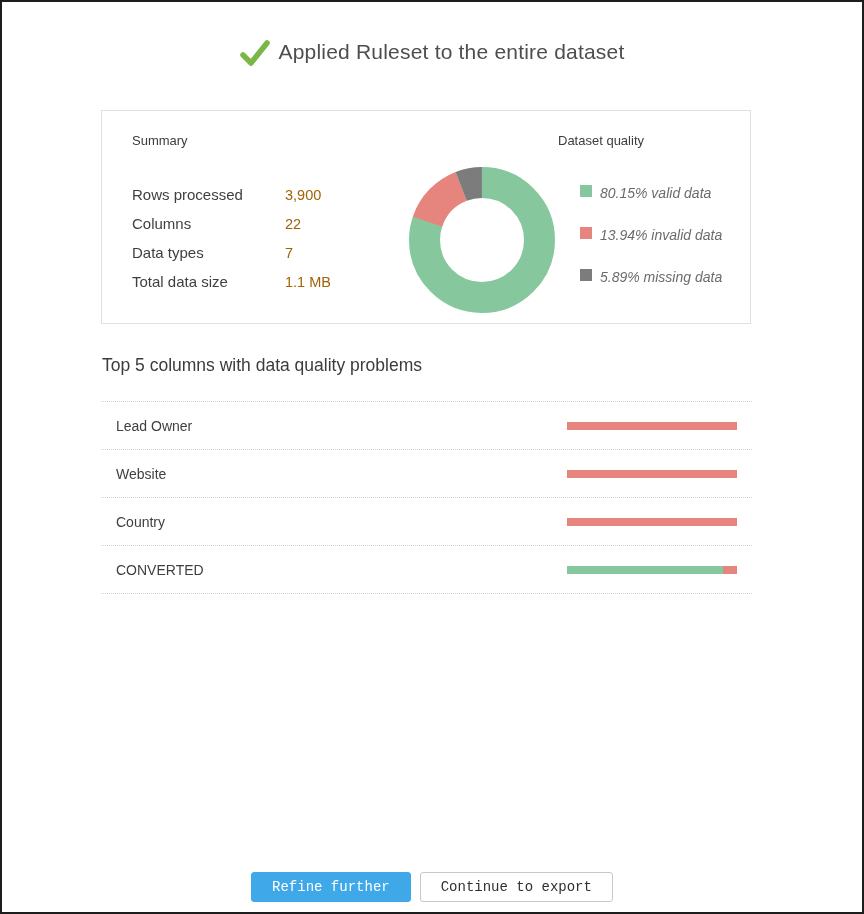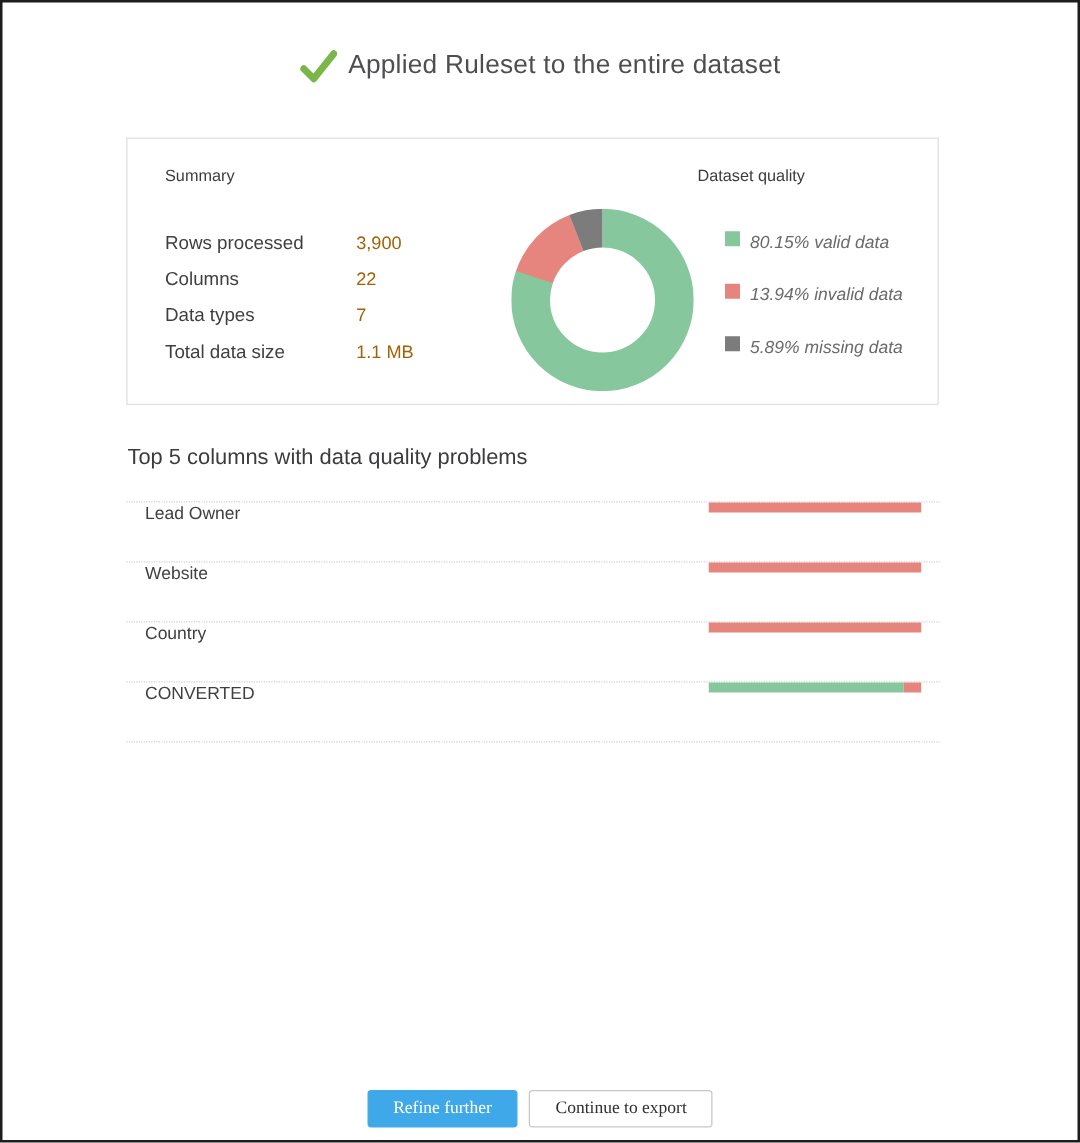--- a/index.html
+++ b/index.html
@@ -54,34 +54,34 @@
   .section-title {
     position: absolute; left: 100px; top: 353px;
     font-size: 17.5px; color: #3c3c3e;
   }
   .prob-table {
     position: absolute; left: 99px; top: 399px; width: 651px;
     border-top: 1px dotted #d2d2d2;
   }
   .prob-row {
     height: 47px; border-bottom: 1px dotted #d2d2d2;
-    display: flex; align-items: flex-start;
+    display: flex; align-items: center;
   }
   .prob-label { flex: 1 1 auto; padding-left: 15px; font-size: 14px; color: #3f3f41; }
   .prob-bar { width: 170px; height: 8px; margin-right: 15px; display: flex; flex: 0 0 auto; }
   .prob-bar .seg { height: 100%; }
 
   
   .footer {
     position: absolute; left: 0; right: 0; bottom: 10px;
     display: flex; justify-content: center; gap: 9px;
   }
   .btn {
     height: 30px; box-sizing: border-box;
-    font-family: Liberation Serif, serif;
+    font-family: Liberation Mono, monospace;
     font-size: 14px; border-radius: 3px;
     padding: 0 20px; cursor: pointer;
     display: inline-flex; align-items: center; justify-content: center;
   }
   .btn-primary { background: #3fa8e9; border: 1px solid #3fa8e9; color: #ffffff; }
   .btn-secondary { background: #ffffff; border: 1px solid #c8c8c8; color: #2f2f31; }
 </style>
 </head>
 <body>
 

